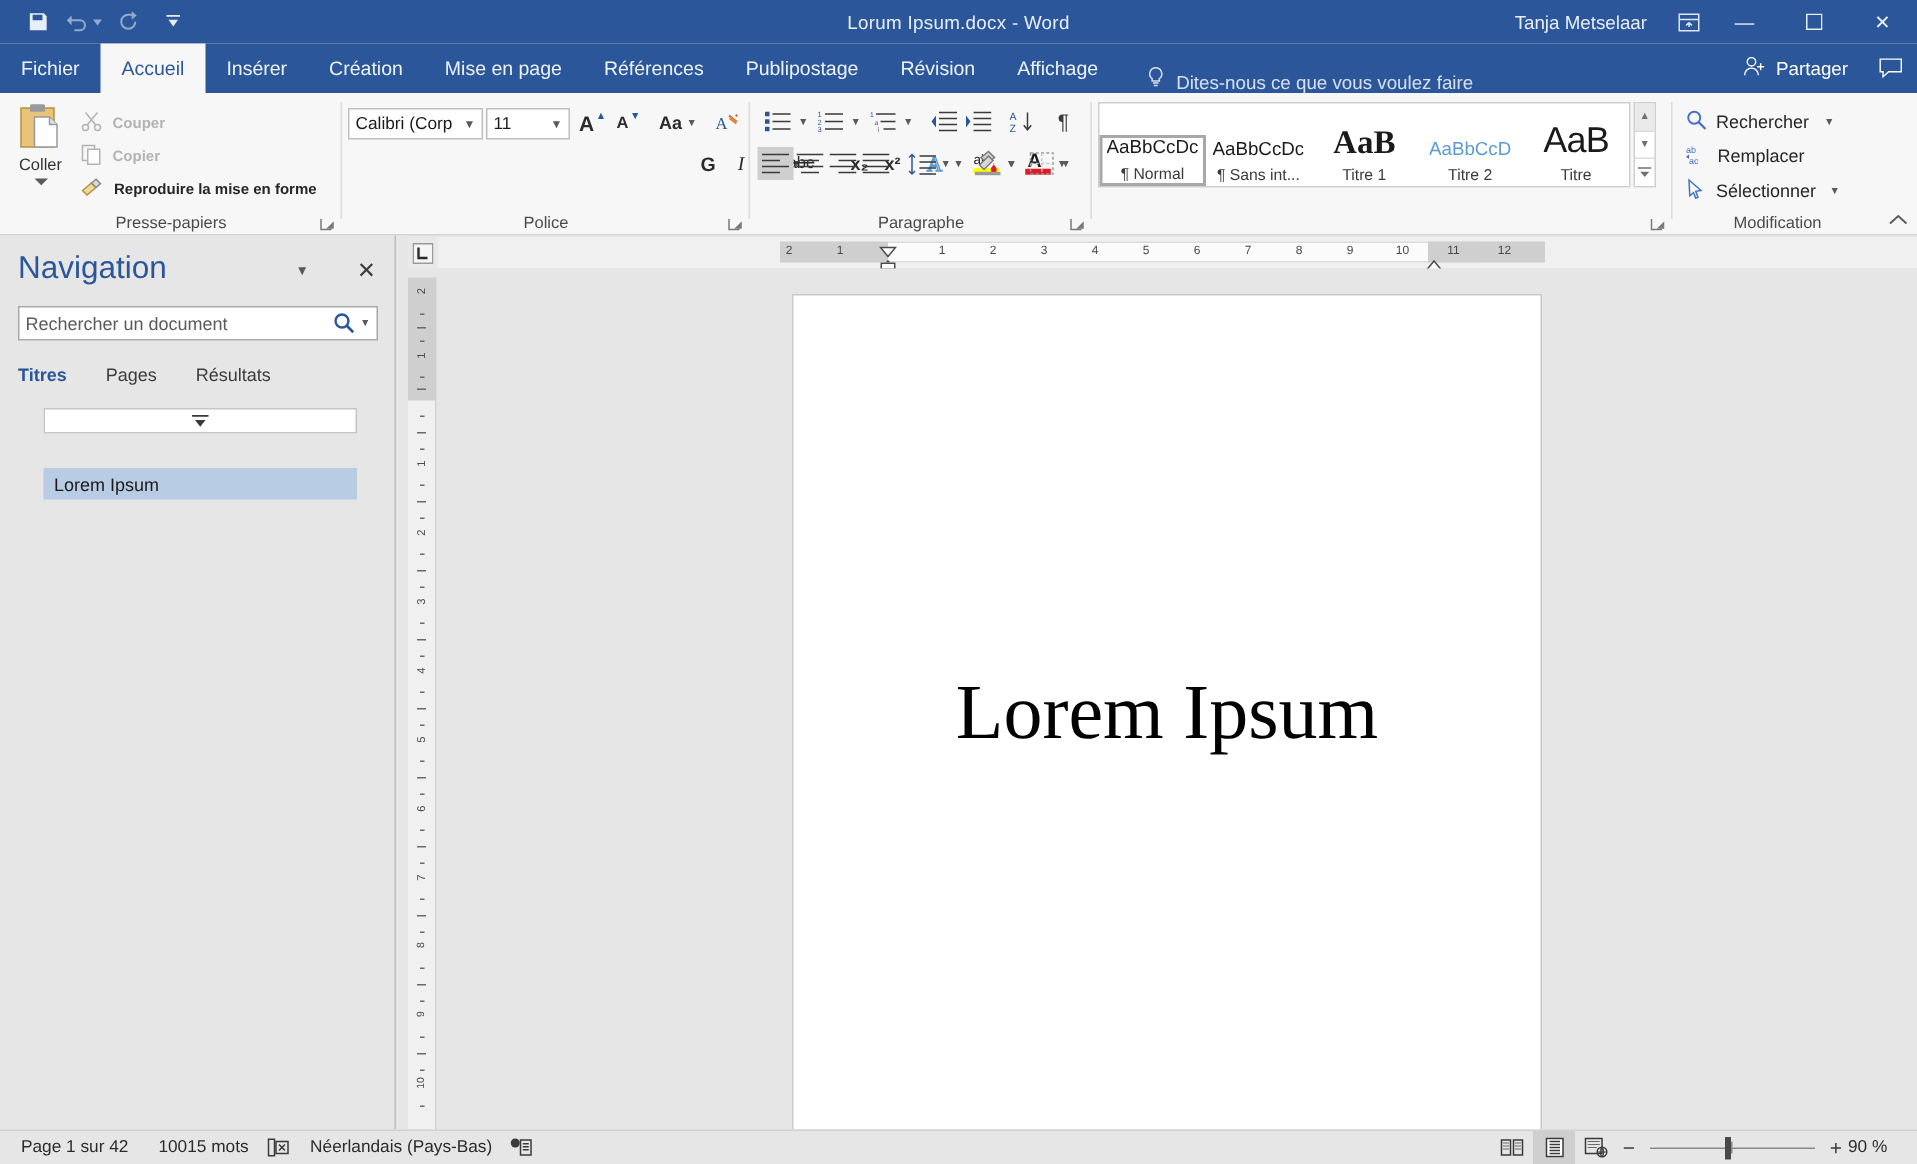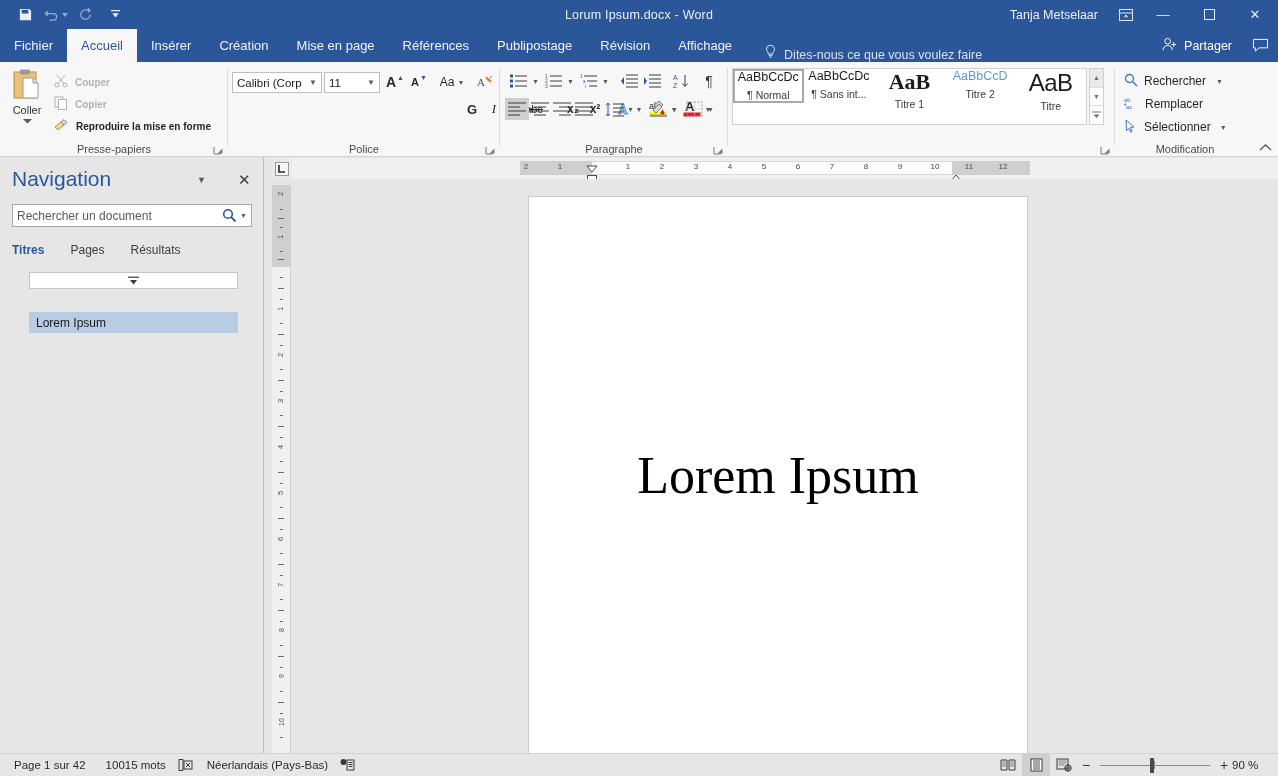--- a/index.html
+++ b/index.html
@@ -92,21 +92,21 @@
   }
   .combo .arw { margin-left:auto; margin-right:4px; color:#5a5a5a; font-size:8px; }
   .ficon {
     position:absolute; display:flex; align-items:center; justify-content:center;
     color:#2b2b2b;
   }
 
   
   .styles-box {
     position:absolute; left:0; top:6px; height:57px; border:1px solid #cfcfcf; background:#fff;
-    display:flex; align-items:flex-start;
+    display:flex; align-items:flex-end;
   }
   .style-item {
     width:71px; display:flex; flex-direction:column; align-items:center; justify-content:center;
     border:1px solid transparent;
   }
   .style-item.sel { border:2px solid #a8a8a8; }
   .style-prev { font-size:12.5px; color:#1a1a1a; line-height:1.1; overflow:hidden; white-space:nowrap; }
   .style-name { font-size:10.5px; color:#3a3a3a; margin-top:4px; white-space:nowrap; }
   .styles-scroll {
     position:absolute; top:6px; width:15px; height:57px; border:1px solid #cfcfcf;
@@ -358,21 +358,21 @@
     </div>
     <div class="ficon" style="left:156px; top:9px; width:22px; height:22px;">
       <span style="font-size:14px; font-weight:bold;">A</span>
         <span style="color:#2b579a; font-size:7px; margin-left:1px; align-self:flex-start; margin-top:3px;">▲</span>
     </div>
     <div class="ficon" style="left:180px; top:9px; width:22px; height:22px;">
       <span style="font-size:11px; font-weight:bold;">A</span>
         <span style="color:#2b579a; font-size:7px; margin-left:1px; align-self:flex-start; margin-top:3px;">▼</span>
     </div>
     <div class="ficon" style="left:207px; top:9px; width:34px; height:22px;">
-      <span style="font-size:12px;">Aa</span>
+      <span style="font-size:12px;font-weight:bold;">Aa</span>
         <span class="arw" style="margin-left:3px; font-size:7px; color:#5a5a5a;">▼</span>
     </div>
     <div class="ficon" style="left:246px; top:9px; width:22px; height:22px;">
       <svg width="17" height="17" viewBox="0 0 17 17">
           <text x="0" y="12" font-size="11" fill="#2b579a" font-family="Liberation Serif, serif">A</text>
           <path d="M9 3l5 4M13.5 2.5l1 1" stroke="#d05a3a" stroke-width="1.2"></path>
           <path d="M9.5 4.5l4.5 3.5" stroke="#e08a3a" stroke-width="2"></path>
         </svg>
     </div>
 

